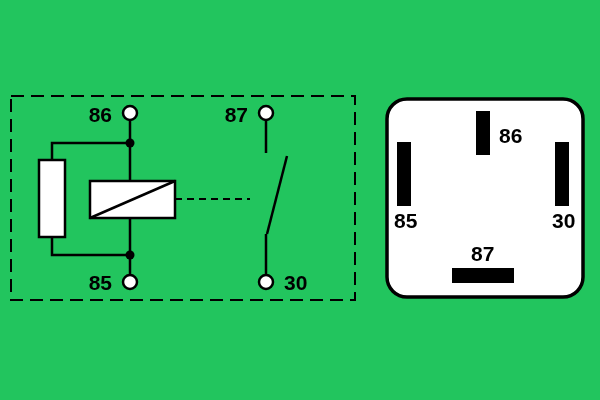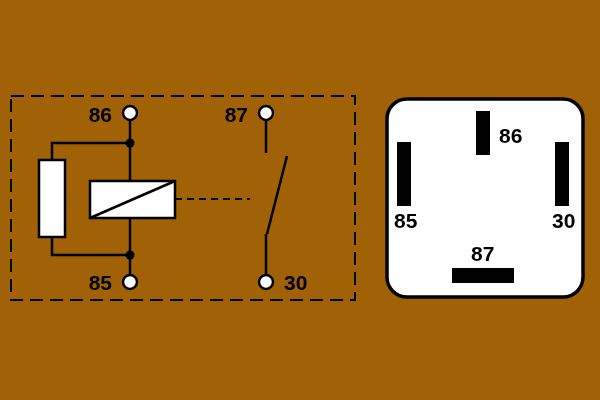--- a/index.html
+++ b/index.html
@@ -7,21 +7,21 @@
     padding: 0;
     background: #ffffff;
     width: 600px;
     height: 400px;
     overflow: hidden;
   }
   .stage {
     position: relative;
     width: 600px;
     height: 400px;
-    background: #a16207;
+    background: #22c55e;
   }
   svg {
     display: block;
   }
   text {
     font-family: "Liberation Sans", "DejaVu Sans", sans-serif;
     font-weight: bold;
     font-size: 21px;
     fill: #000000;
   }

